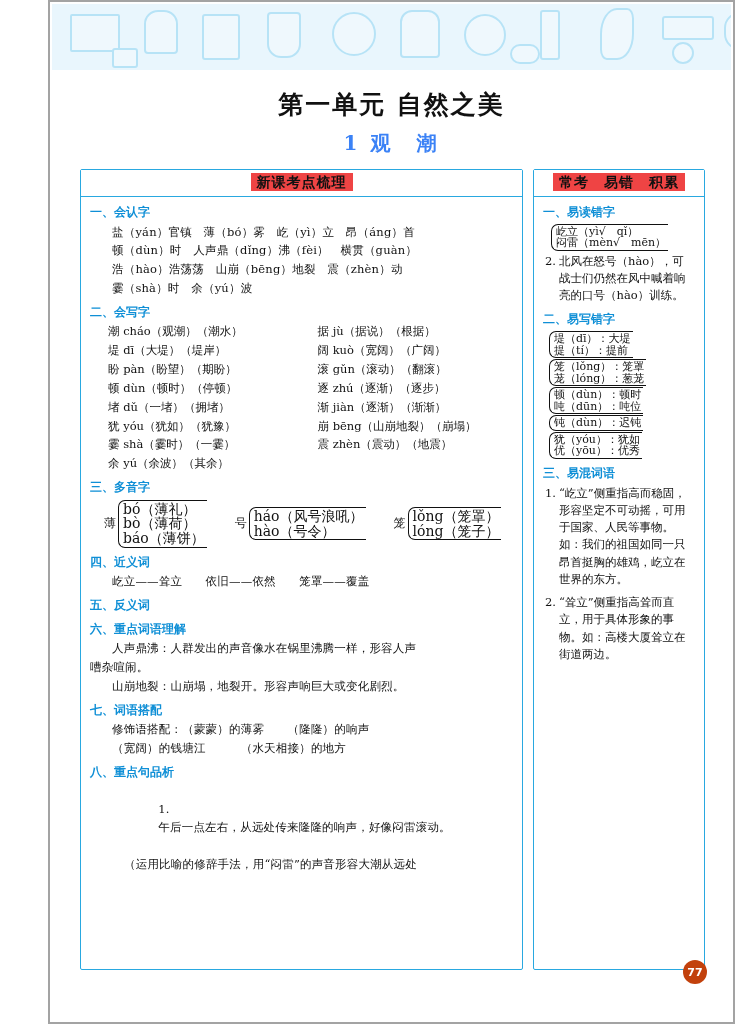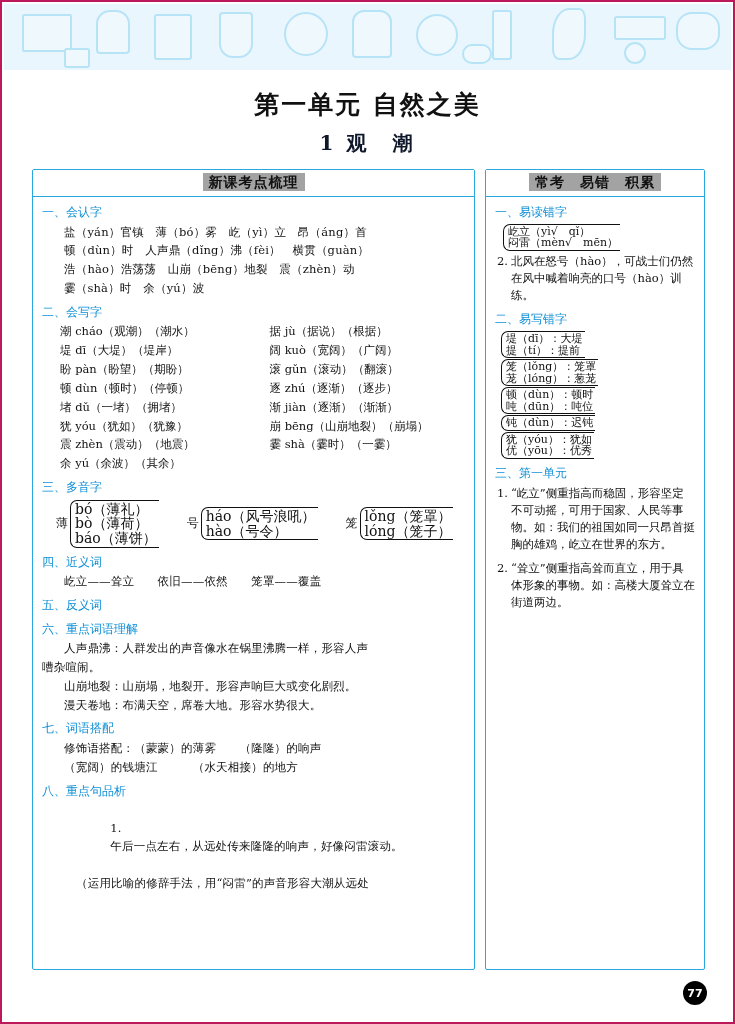--- a/index.html
+++ b/index.html
@@ -5,22 +5,23 @@
   html,body{margin:0;padding:0;}
   body{
     width:735px;height:1024px;
     background:#ffffff;
     font-family:"DejaVu Sans","Liberation Sans",sans-serif;
     position:relative;
     overflow:hidden;
   }
   .page{
     position:absolute;inset:0;
-    border:2px solid #be185d;
+    border:2px solid #a3a3a3;
     box-sizing:border-box;
+    margin-left:48px;
   }
   
   .top-band{
     position:absolute;left:2px;right:2px;top:2px;height:66px;
     background:#e9f6fd;
     overflow:hidden;
   }
   .doodles{
     position:absolute;top:0;left:0;width:100%;height:100%;
     opacity:.55;
@@ -40,21 +41,21 @@
     letter-spacing:2px;
     color:#111;
   }
   .title-sub{
     position:absolute;top:128px;left:0;width:100%;
     text-align:center;
     font-family:"DejaVu Serif","Liberation Serif",serif;
     font-weight:bold;
     font-size:20px;
     letter-spacing:3px;
-    color:#0f172a;
+    color:#3b82f6;
   }
   .columns{
     position:absolute;top:167px;left:30px;right:28px;bottom:52px;
     display:flex;
     gap:10px;
   }
   .col{
     border:1.5px solid #29a8e0;
     border-radius:2px;
     box-sizing:border-box;
@@ -68,33 +69,33 @@
     font-family:"DejaVu Serif","Liberation Serif",serif;
     font-weight:bold;
     font-size:14px;
     letter-spacing:1px;
     padding:4px 0 4px;
     border-bottom:1.5px solid #29a8e0;
     background:#fff;
     color:#111;
   }
   .col-head .hl{
-    background:#a3a3a3;
+    background:#ef4444;
     padding:1px 6px;
   }
   .col-body{
     padding:6px 9px 4px 9px;
     font-size:11.5px;
     line-height:1.55;
     color:#111;
     font-family:"DejaVu Serif","Liberation Serif",serif;
   }
   .sec-title{
     color:#0f8fd6;
-    font-weight:normal;
+    font-weight:bold;
     font-size:12px;
     margin:5px 0 2px;
     font-family:"DejaVu Sans","Liberation Sans",sans-serif;
   }
   .sec-title:first-child{margin-top:0;}
   .line{
     white-space:pre-wrap;
     margin:1px 0;
     font-size:11.5px;
     letter-spacing:.2px;
@@ -140,24 +141,24 @@
   }
   .rt-num .n{flex:0 0 auto;}
   .rt-num .t{flex:1 1 auto;}
   .pairs{padding-left:6px;}
   .pair{
     display:flex;align-items:center;gap:3px;margin:1px 0;
   }
   .pair .brace{font-size:11px;}
   .page-num{
     position:absolute;
-    right:26px;bottom:17px;
+    right:26px;bottom:38px;
     width:24px;height:24px;
     border-radius:50%;
-    background:#000000;
+    background:#c2410c;
     color:#fff;
     font-size:11px;
     font-weight:bold;
     display:flex;align-items:center;justify-content:center;
     font-family:"DejaVu Sans","Liberation Sans",sans-serif;
   }
 </style>
 </head>
 <body>
 
@@ -208,22 +209,22 @@
           <div>堤 dī（大堤）（堤岸）</div>
           <div>阔 kuò（宽阔）（广阔）</div>
           <div>盼 pàn（盼望）（期盼）</div>
           <div>滚 gǔn（滚动）（翻滚）</div>
           <div>顿 dùn（顿时）（停顿）</div>
           <div>逐 zhú（逐渐）（逐步）</div>
           <div>堵 dǔ（一堵）（拥堵）</div>
           <div>渐 jiàn（逐渐）（渐渐）</div>
           <div>犹 yóu（犹如）（犹豫）</div>
           <div>崩 bēng（山崩地裂）（崩塌）</div>
+          <div>霎 shà（霎时）（一霎）</div>
           <div>震 zhèn（震动）（地震）</div>
-          <div>霎 shà（霎时）（一霎）</div>
           <div>余 yú（余波）（其余）</div>
           <div></div>
         </div>
 
         <div class="sec-title">三、多音字</div>
         <div class="poly">
           <div class="poly-item">
             <span class="poly-char">薄</span>
             <span class="brace">
               <div>bó（薄礼）</div>
@@ -254,21 +255,20 @@
           <div class="line">屹立——耸立　　依旧——依然　　笼罩——覆盖</div>
         </div>
 
         <div class="sec-title">五、反义词</div>
 
         <div class="sec-title">六、重点词语理解</div>
         <div class="indent">
           <div class="line">人声鼎沸：人群发出的声音像水在锅里沸腾一样，形容人声</div>
           <div class="line" style="margin-left:-22px;">嘈杂喧闹。</div>
           <div class="line">山崩地裂：山崩塌，地裂开。形容声响巨大或变化剧烈。</div>
-          <div class="line">漫天卷地：布满天空，席卷大地。形容水势很大。</div>
         </div>
 
         <div class="sec-title">七、词语搭配</div>
         <div class="indent">
           <div class="line">修饰语搭配：（蒙蒙）的薄雾　　（隆隆）的响声</div>
           <div class="line">（宽阔）的钱塘江　　　（水天相接）的地方</div>
         </div>
 
         <div class="sec-title">八、重点句品析</div>
         <div class="indent">
@@ -330,21 +330,21 @@
             </span>
           </div>
           <div class="pair">
             <span class="brace">
               <div>犹（yóu）：犹如</div>
               <div>优（yōu）：优秀</div>
             </span>
           </div>
         </div>
 
-        <div class="sec-title">三、第一单元</div>
+        <div class="sec-title">三、易混词语</div>
         <div class="rt-list">
           <div class="rt-num">
             <span class="n">1.</span>
             <span class="t">“屹立”侧重指高而稳固，形容坚定不可动摇，可用于国家、人民等事物。如：我们的祖国如同一只昂首挺胸的雄鸡，屹立在世界的东方。</span>
           </div>
           <div class="rt-num">
             <span class="n">2.</span>
             <span class="t">“耸立”侧重指高耸而直立，用于具体形象的事物。如：高楼大厦耸立在街道两边。</span>
           </div>
         </div>

